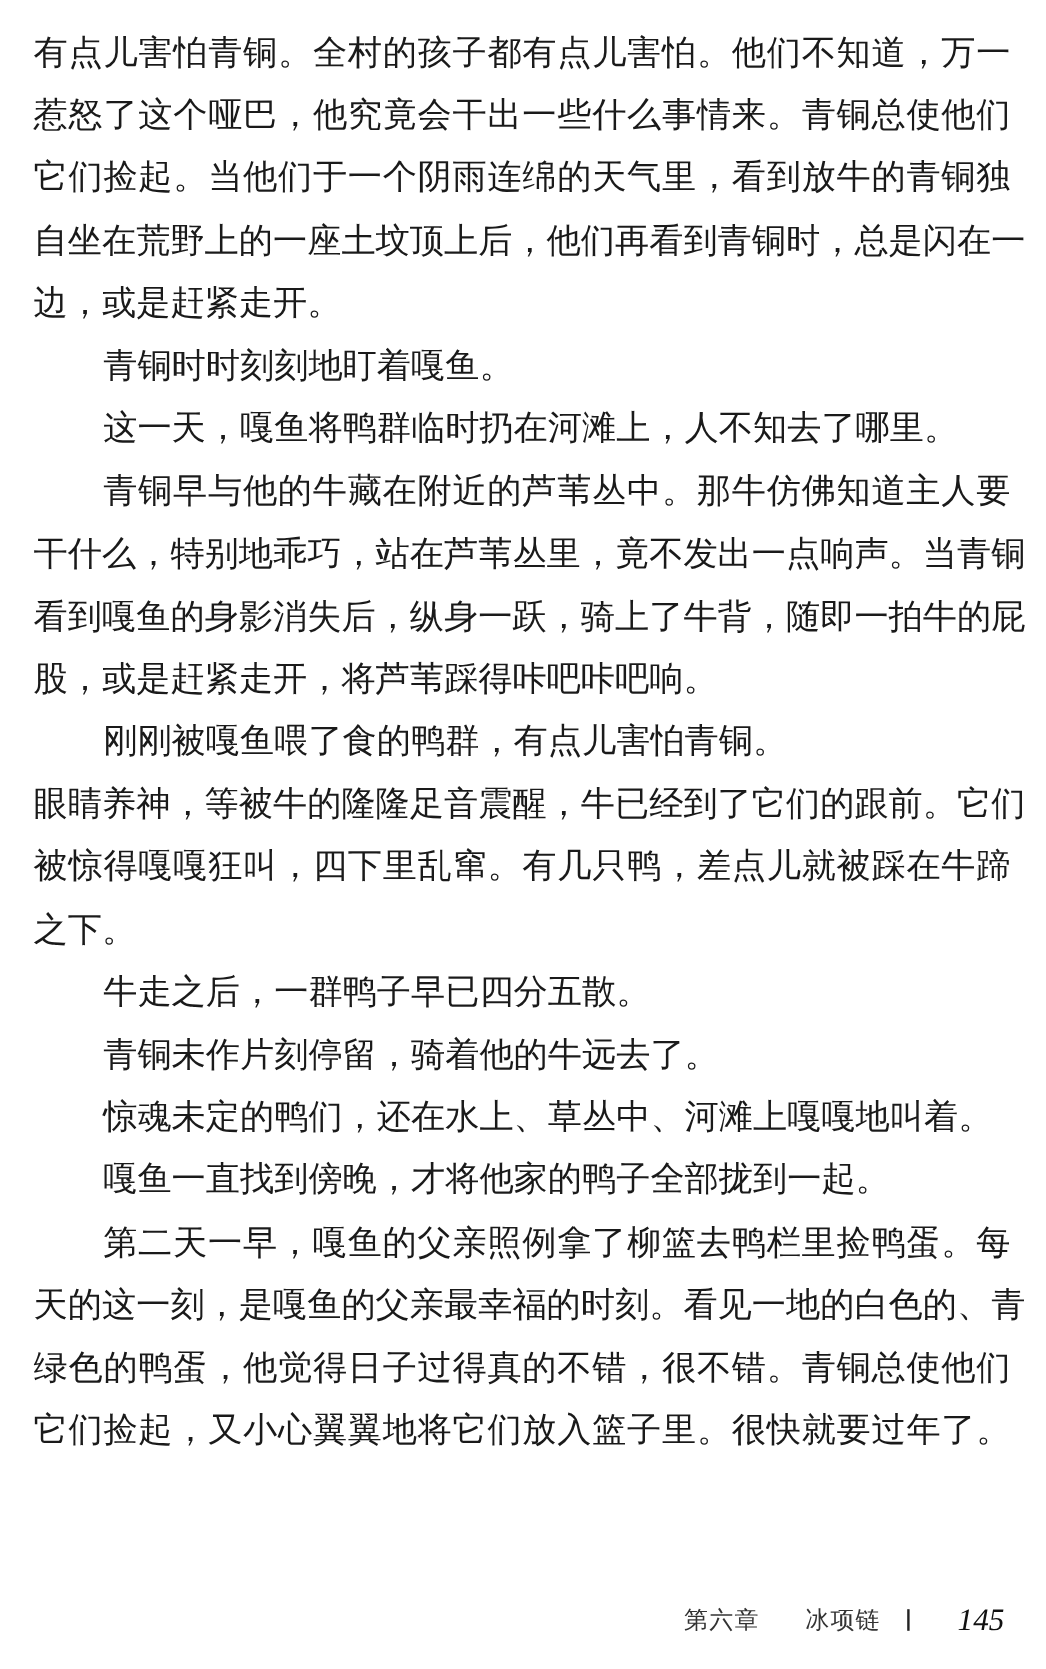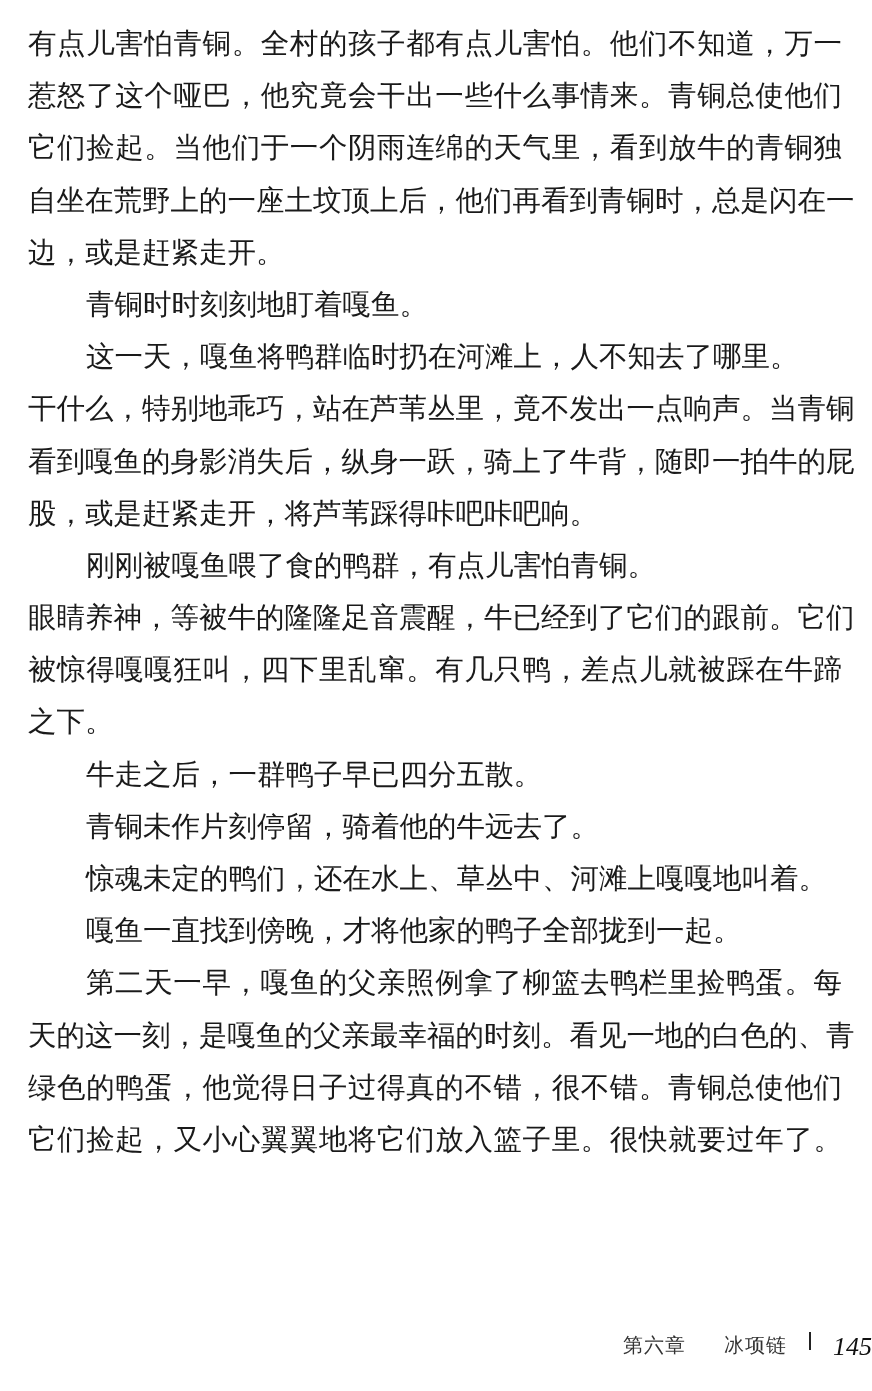--- a/index.html
+++ b/index.html
@@ -38,24 +38,25 @@
       letter-spacing: 0;
     }
     .line.indent {
       padding-left: 58px;
     }
     .line.last {
       text-align-last: left;
     }
     .footer {
       position: absolute;
-      left: 623px;
+      left: 570px;
       top: 1332px;
       height: 36px;
       display: flex;
+      align-items: center;
       color: #333;
     }
     .footer .chapter {
       font-family: "DejaVu Sans", "Liberation Sans", sans-serif;
       font-size: 20px;
       letter-spacing: 1px;
     }
     .footer .title {
       font-family: "DejaVu Sans", "Liberation Sans", sans-serif;
       font-size: 20px;
@@ -68,34 +69,36 @@
       height: 18px;
       background: #222;
       margin-left: 22px;
       margin-right: 22px;
     }
     .footer .page-num {
       font-family: "Liberation Serif", "DejaVu Serif", serif;
       font-style: italic;
       font-size: 26px;
       color: #111;
+      margin-left: 18px;
     }
   </style>
 </head>
 <body>
 
 <div class="page">
   <div class="body-text">
     <span class="line">有点儿害怕青铜。全村的孩子都有点儿害怕。他们不知道，万一</span>
     <span class="line">惹怒了这个哑巴，他究竟会干出一些什么事情来。青铜总使他们</span>
     <span class="line">它们捡起。当他们于一个阴雨连绵的天气里，看到放牛的青铜独</span>
     <span class="line">自坐在荒野上的一座土坟顶上后，他们再看到青铜时，总是闪在一</span>
     <span class="line last">边，或是赶紧走开。</span>
     <span class="line indent last">青铜时时刻刻地盯着嘎鱼。</span>
     <span class="line indent last">这一天，嘎鱼将鸭群临时扔在河滩上，人不知去了哪里。</span>
+    <span class="line indent">青铜早与他的牛藏在附近的芦苇丛中。那牛仿佛知道主人要</span>
     <span class="line">干什么，特别地乖巧，站在芦苇丛里，竟不发出一点响声。当青铜</span>
     <span class="line">看到嘎鱼的身影消失后，纵身一跃，骑上了牛背，随即一拍牛的屁</span>
     <span class="line last">股，或是赶紧走开，将芦苇踩得咔吧咔吧响。</span>
     <span class="line indent last">刚刚被嘎鱼喂了食的鸭群，有点儿害怕青铜。</span>
     <span class="line">眼睛养神，等被牛的隆隆足音震醒，牛已经到了它们的跟前。它们</span>
     <span class="line">被惊得嘎嘎狂叫，四下里乱窜。有几只鸭，差点儿就被踩在牛蹄</span>
     <span class="line last">之下。</span>
     <span class="line indent last">牛走之后，一群鸭子早已四分五散。</span>
     <span class="line indent last">青铜未作片刻停留，骑着他的牛远去了。</span>
     <span class="line indent last">惊魂未定的鸭们，还在水上、草丛中、河滩上嘎嘎地叫着。</span>

